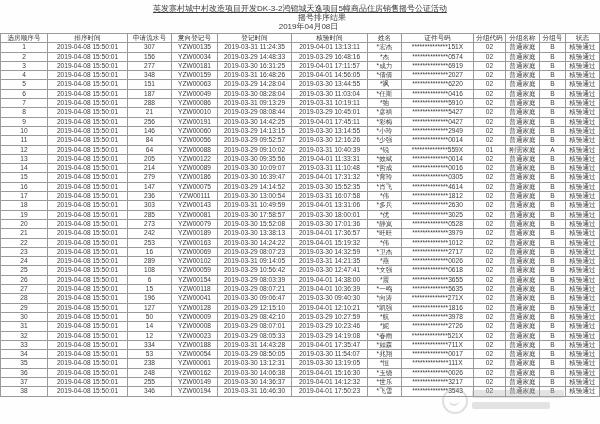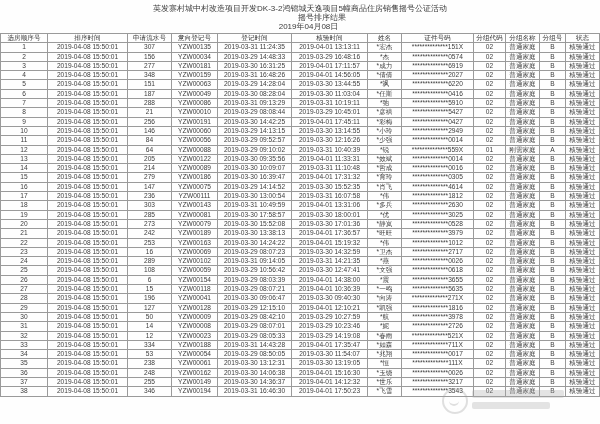--- a/index.html
+++ b/index.html
@@ -6,21 +6,21 @@
   body {
     width: 600px; height: 424px;
     background: #ffffff;
     font-family: "Liberation Sans", "DejaVu Sans", sans-serif;
     color: #333333;
     position: relative;
     overflow: hidden;
   }
   .page { position: absolute; inset: 0; background: #fefefe; }
   .titles { text-align: center; padding-top: 4px; }
-  .title-line  { font-size: 8px; line-height: 9px; color: #3a3a3a; }
+  .title-line  { font-size: 8px; line-height: 9px; color: #3a3a3a; text-decoration: underline; }
   .subtitle-line { font-size: 8px; line-height: 9px; color: #3a3a3a; padding-left: 44px; }
   .date-line { font-size: 8px; line-height: 9px; color: #3a3a3a; margin-left: 17px; }
 
   table.results {
     border-collapse: collapse;
     table-layout: fixed;
     width: 599px;
     margin-top: 2px;
     margin-left: 0px;
   }

